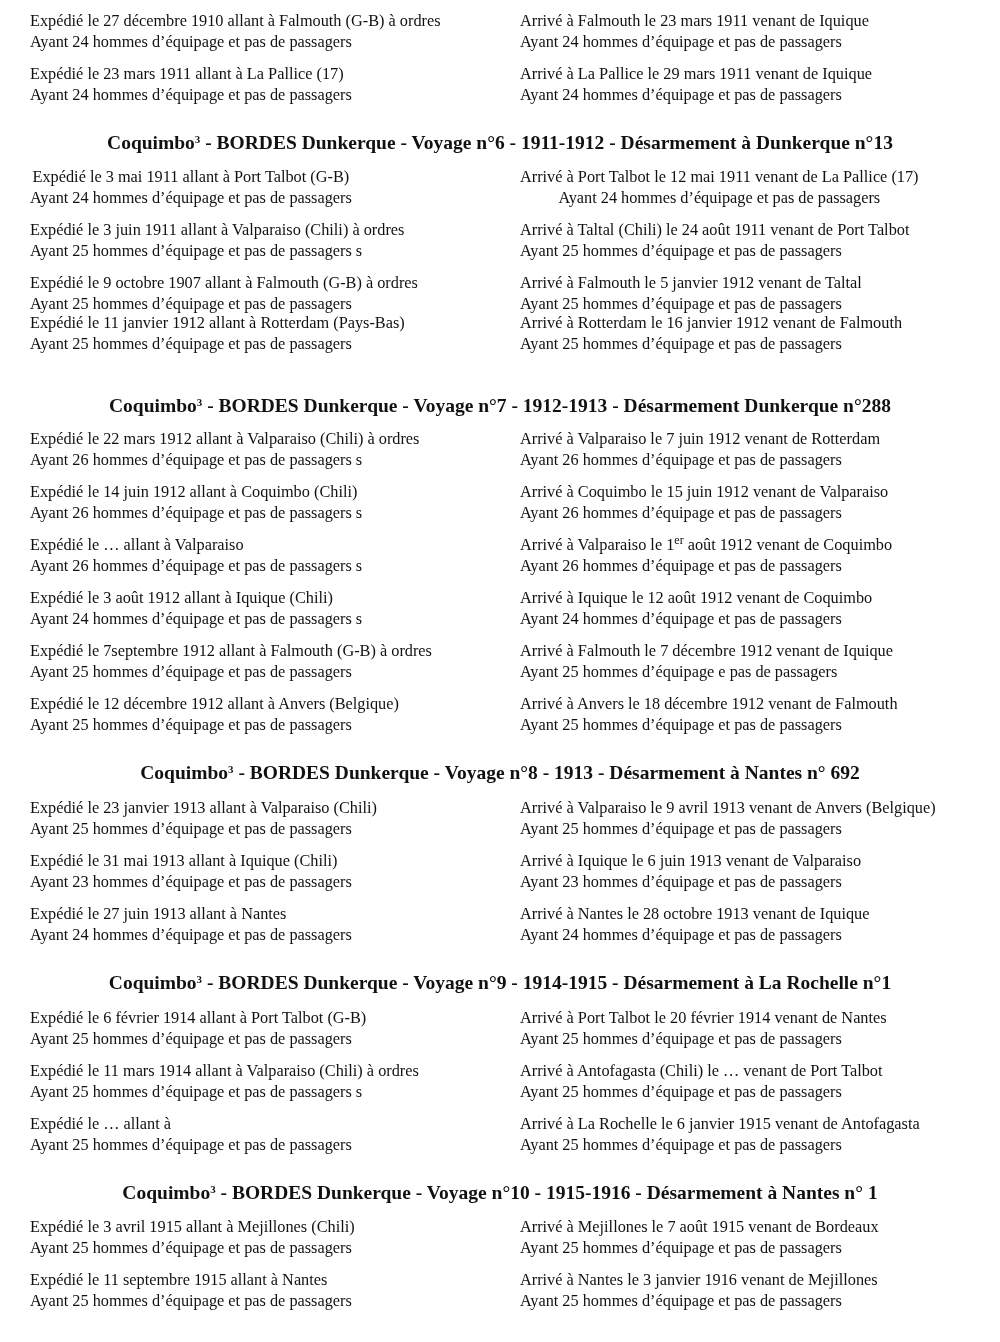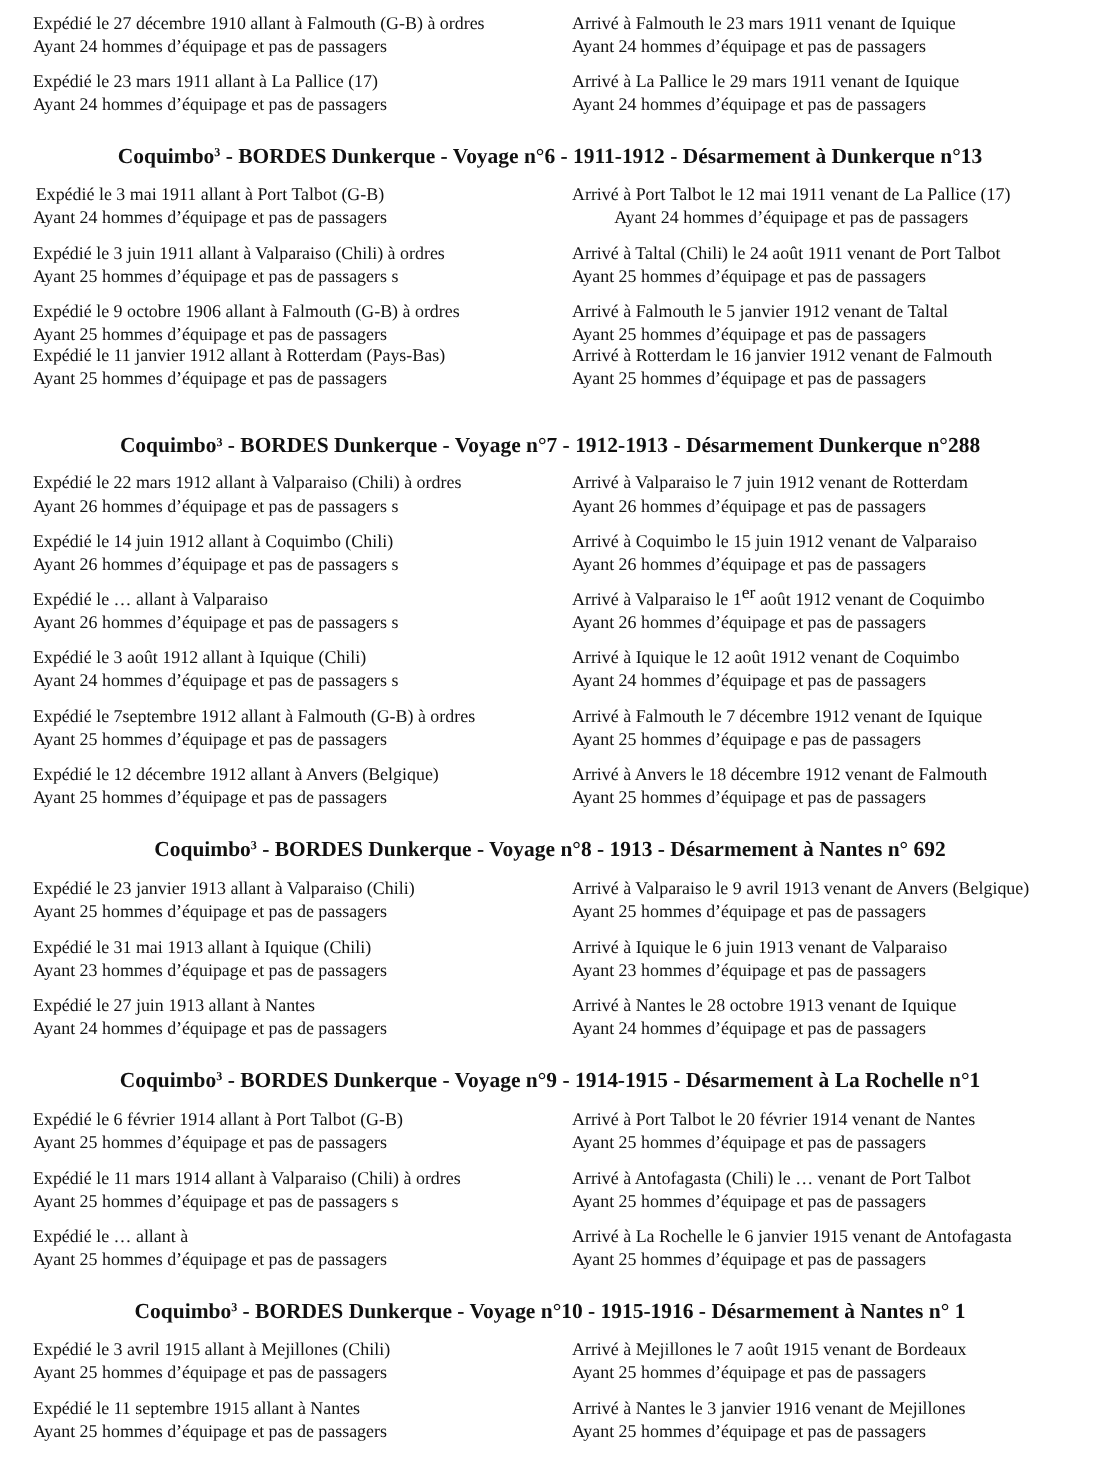--- a/index.html
+++ b/index.html
@@ -19,21 +19,21 @@
   }
   .cell.left { left: 30px; }
   .cell.right { left: 520px; }
   .cell div { height: 21px; }
   .heading {
     position: absolute; left: 0; width: 1000px; text-align: center;
     font-size: 19.5px; font-weight: bold; line-height: 26px; white-space: nowrap;
   }
   .heading .ship { }
   .heading sup { font-size: 11px; vertical-align: 6px; line-height: 0; }
-  sup.ord { font-size: 16px; vertical-align: 6px; line-height: 0; }
+  sup.ord { font-size: 12px; vertical-align: 6px; line-height: 0; }
 </style>
 </head>
 <body>
 
 <div id="doc">
     <div class="pair" style="top: 10px;">
       <div class="cell left">
         <div>Expédié le 27 décembre 1910 allant à Falmouth (G-B) à ordres</div>
         <div>Ayant 24 hommes d’équipage et pas de passagers</div>
       </div>
@@ -68,21 +68,21 @@
         <div>Expédié le 3 juin 1911 allant à Valparaiso (Chili) à ordres</div>
         <div>Ayant 25 hommes d’équipage et pas de passagers s</div>
       </div>
       <div class="cell right">
         <div>Arrivé à Taltal (Chili) le 24 août 1911 venant de Port Talbot</div>
         <div>Ayant 25 hommes d’équipage et pas de passagers</div>
       </div>
     </div>
     <div class="pair" style="top: 272px;">
       <div class="cell left">
-        <div>Expédié le 9 octobre 1906 allant à Falmouth (G-B) à ordres</div>
+        <div>Expédié le 9 octobre 1907 allant à Falmouth (G-B) à ordres</div>
         <div>Ayant 25 hommes d’équipage et pas de passagers</div>
       </div>
       <div class="cell right">
         <div>Arrivé à Falmouth le 5 janvier 1912 venant de Taltal</div>
         <div>Ayant 25 hommes d’équipage et pas de passagers</div>
       </div>
     </div>
     <div class="pair" style="top: 312px; padding-left: 33px;">
       <div class="cell left">
         <div>Expédié le 11 janvier 1912 allant à Rotterdam (Pays-Bas)</div>

